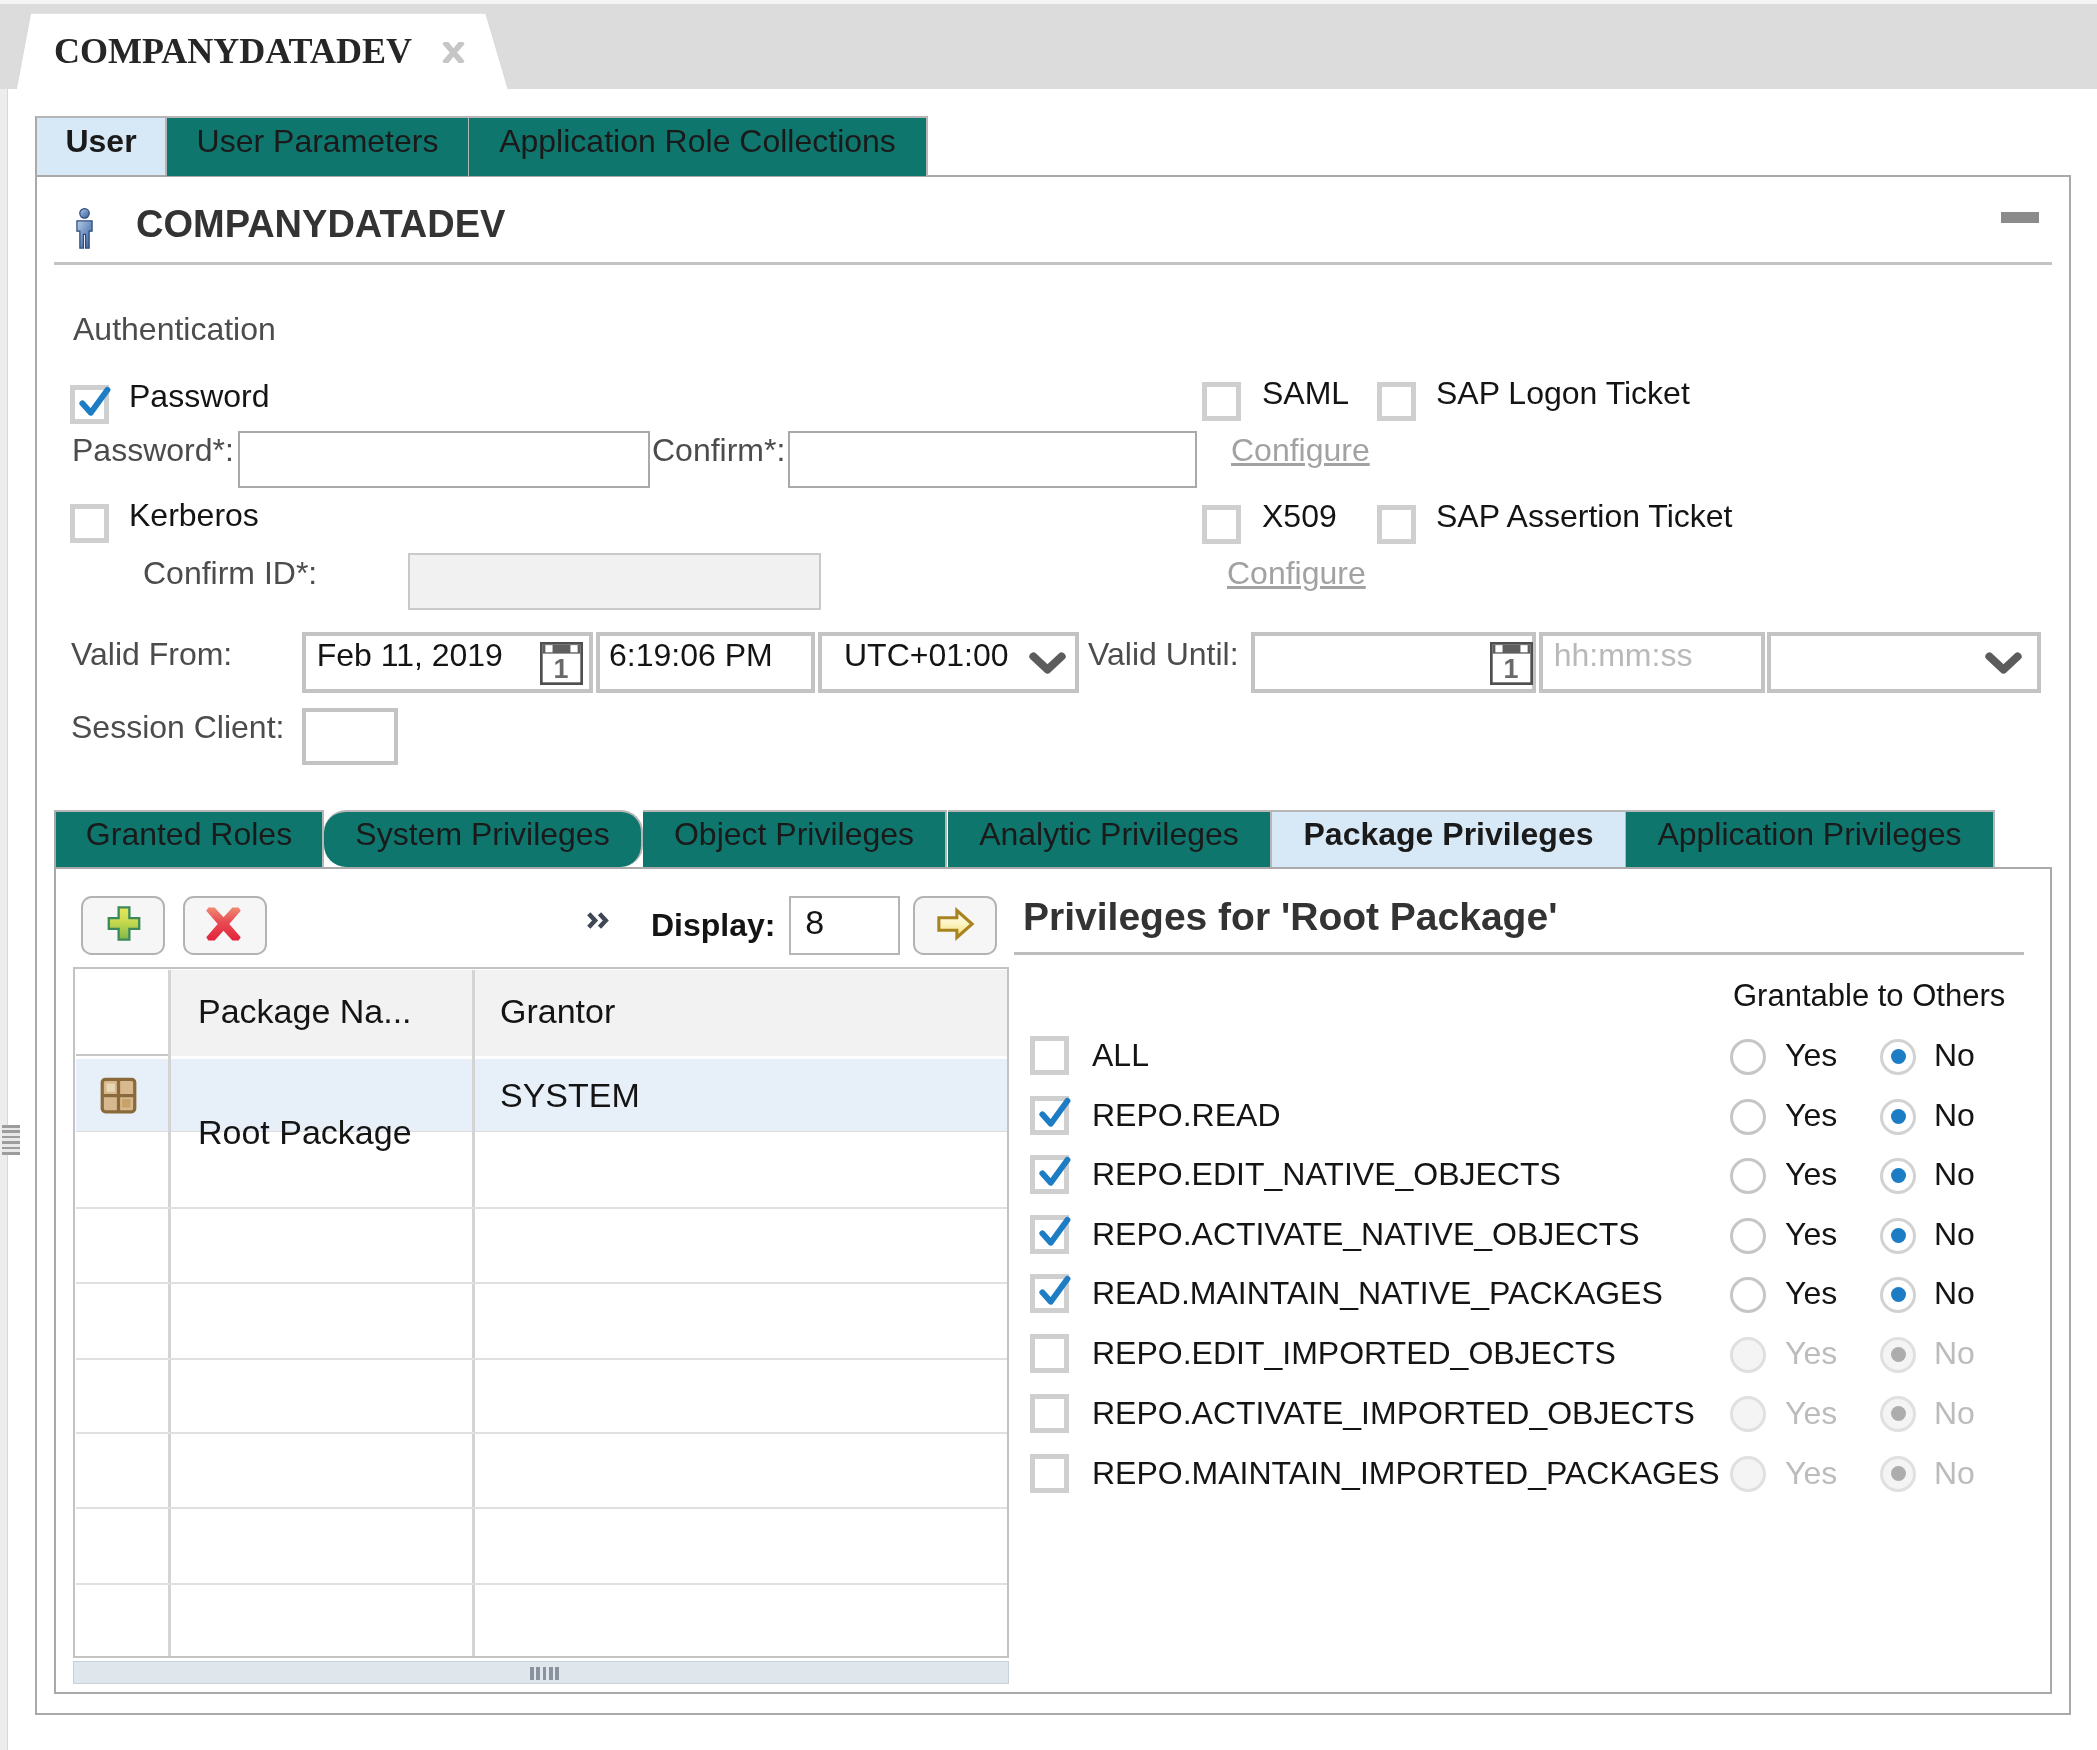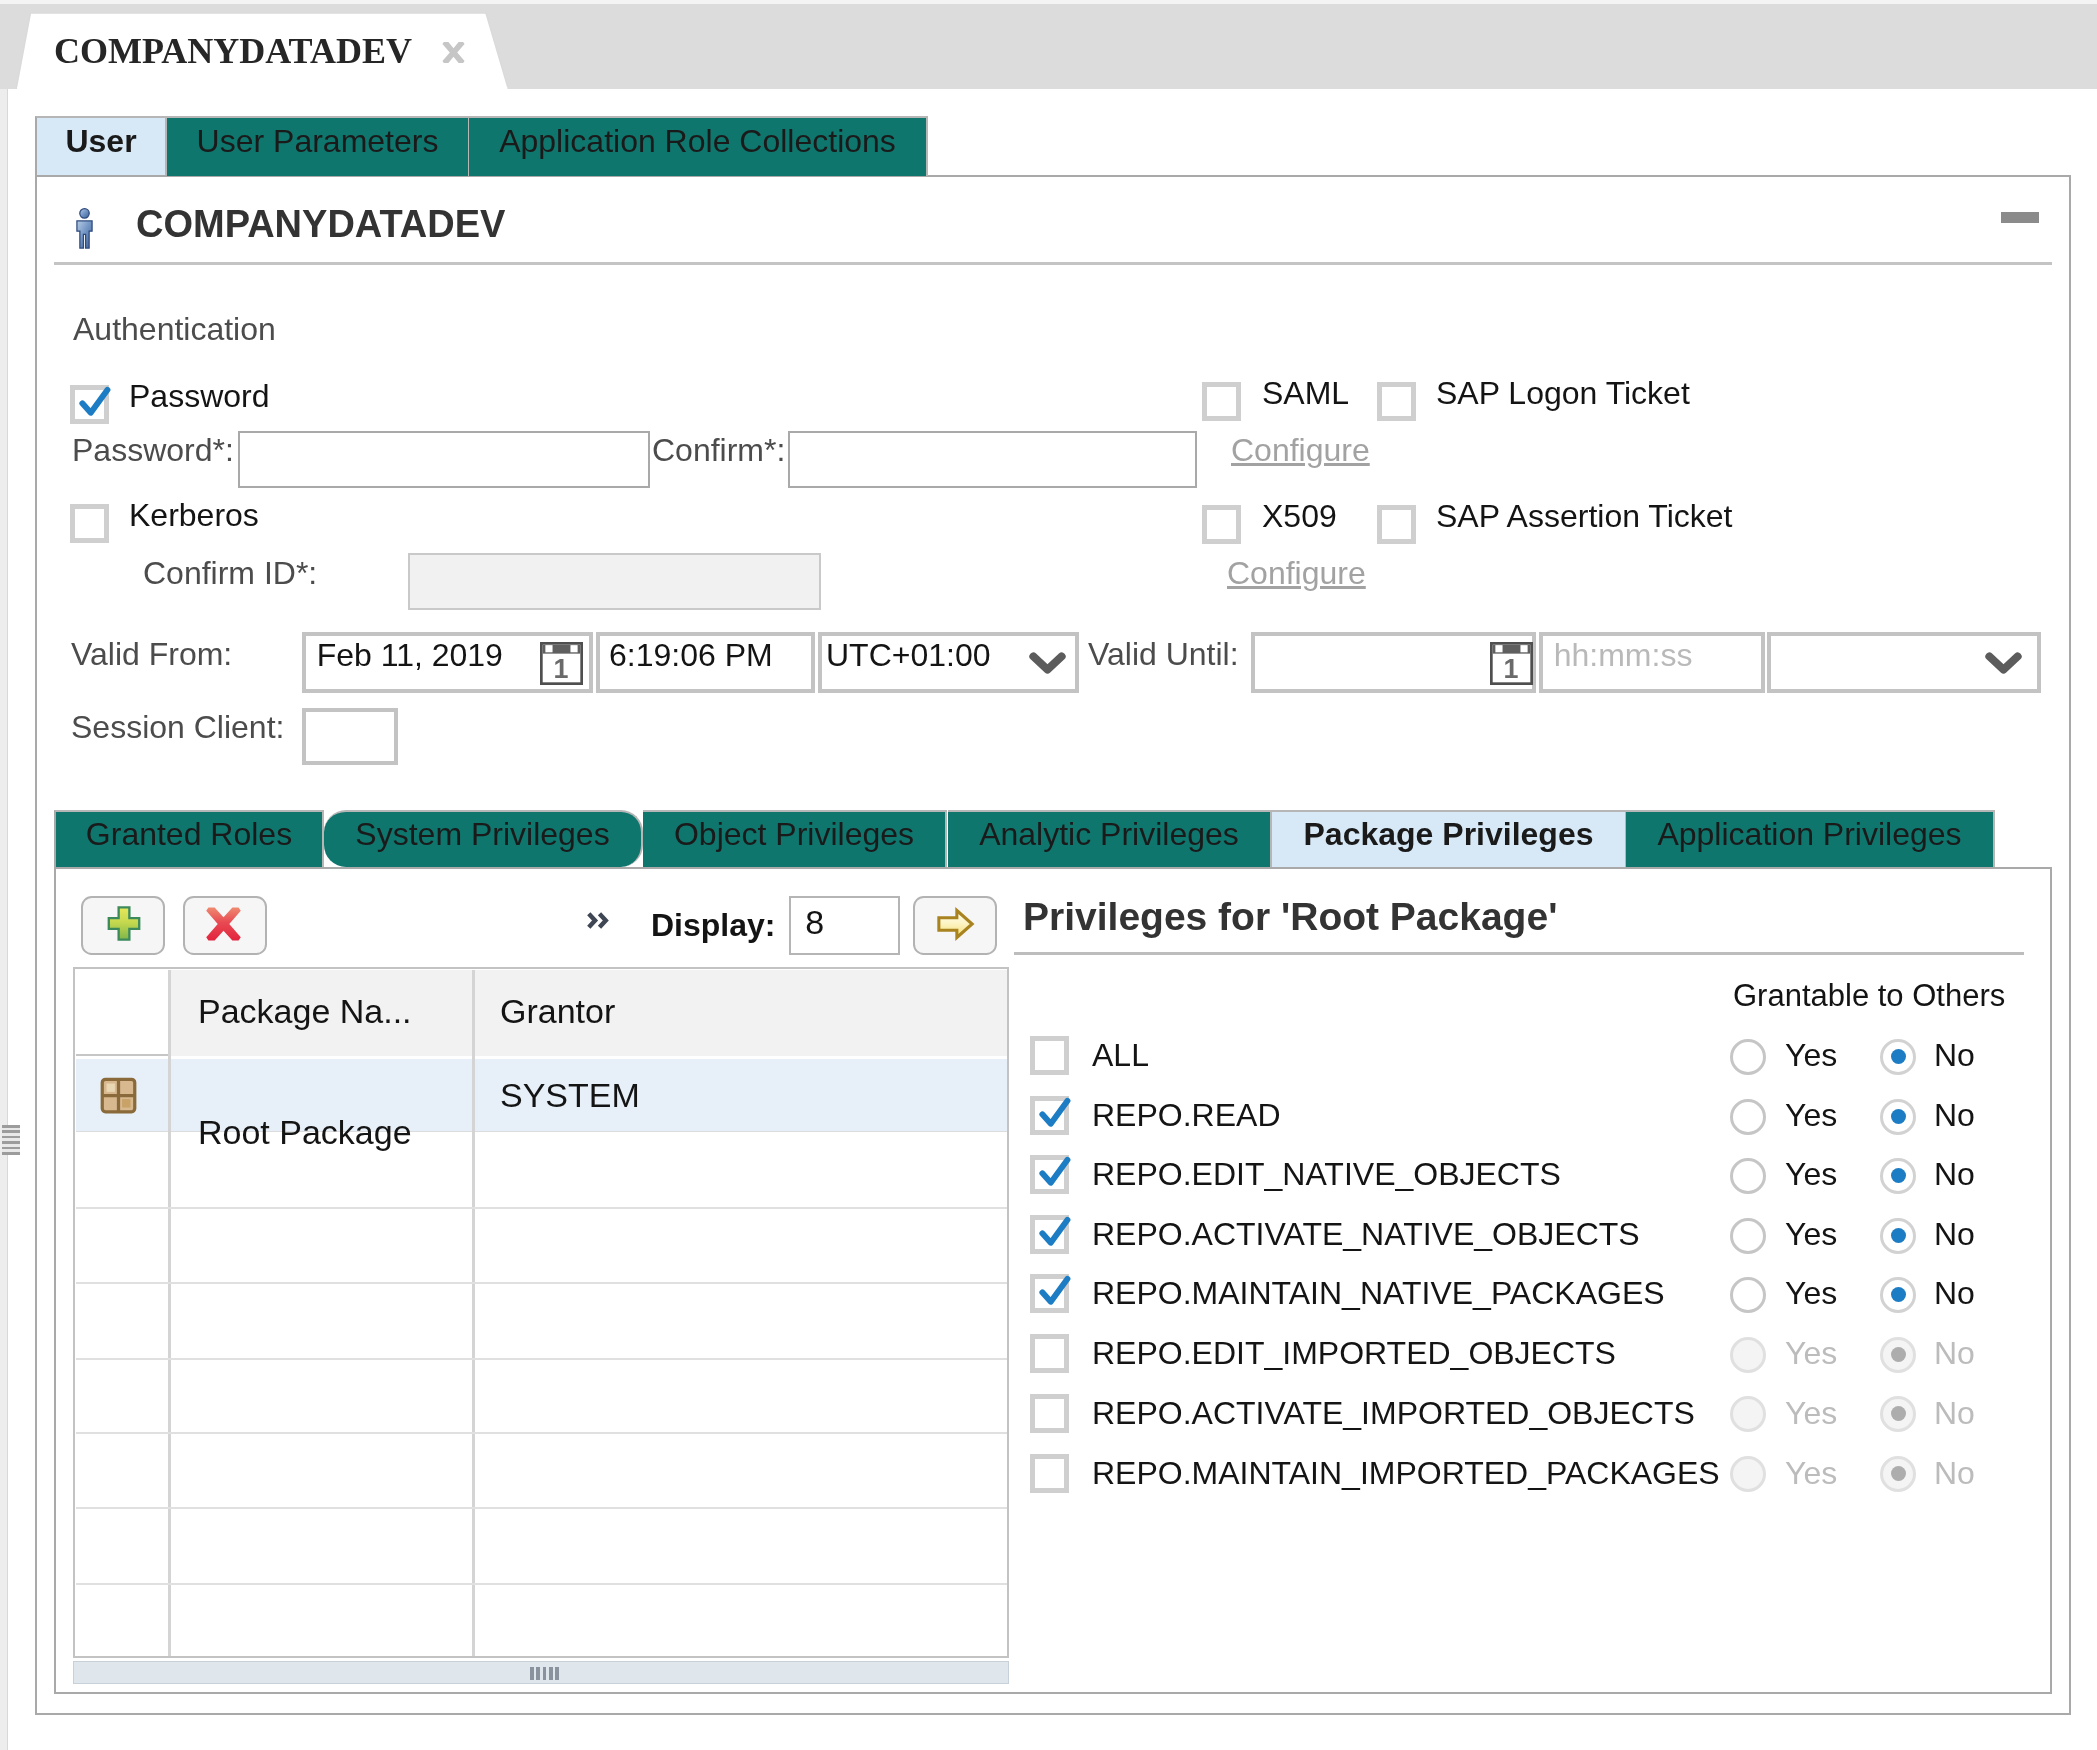--- a/index.html
+++ b/index.html
@@ -98,21 +98,21 @@
   <div class="abs cfg vc" style="left:1227px;top:545px;height:57px;">Configure</div>
 
   <div class="abs lbl vc" style="left:71px;top:624px;height:61px;">Valid From:</div>
   <div class="fld abs vc" style="left:302px;top:632px;width:291px;height:61px;">
       <span class="blk" style="margin-left:10.7px;transform:translateY(-7.2px);">Feb 11, 2019</span>
     </div>
   <div class="fld abs vc" style="left:596px;top:632px;width:219px;height:61px;">
       <span class="blk" style="margin-left:9px;transform:translateY(-7.2px);">6:19:06 PM</span>
     </div>
   <div class="fld abs vc" style="left:818px;top:632px;width:261px;height:61px;">
-      <span class="blk" style="margin-left:4px;transform:translateY(-7.2px);">UTC+01:00</span>
+      <span class="blk" style="margin-left:22px;transform:translateY(-7.2px);">UTC+01:00</span>
     </div>
   <div class="abs lbl vc" style="left:1088px;top:624px;height:61px;">Valid Until:</div>
   <div class="fld abs" style="left:1251px;top:632px;width:285px;height:61px;"></div>
   <div class="fld abs vc" style="left:1539px;top:632px;width:226px;height:61px;">
       <span style="margin-left:10.7px;color:#b9b9b9;transform:translateY(-7.2px);">hh:mm:ss</span>
     </div>
   <div class="fld abs" style="left:1767px;top:632px;width:274px;height:61px;"></div>
 
   <div class="abs lbl vc" style="left:71px;top:699px;height:57px;">Session Client:</div>
   <div class="inp abs" style="left:302px;top:708px;width:96px;height:57px;border-color:#c3c3c3;border-width:4.5px;"></div>
@@ -256,21 +256,21 @@
   <div class="abs blk vc cell" style="left:1092px;top:1215px;height:39px;">REPO.ACTIVATE_NATIVE_OBJECTS</div>
   <div class="radio abs" style="left:1730px;top:1218px;"></div>
   <div class="abs blk vc" style="left:1785px;top:1215px;height:39px;">Yes</div>
   <div class="radio sel abs" style="left:1880px;top:1218px;"></div>
   <div class="abs blk vc" style="left:1934px;top:1215px;height:39px;">No</div>
 
   <div class="cb abs" style="left:1030px;top:1274px;width:39px;height:39px;"></div>
   <svg class="abs" style="left:1035px;top:1272px;" width="39" height="39" viewBox="0 0 24 24">
     <path d="M4.5 12.5 L9.7 18.3 L20 4.2" fill="none" stroke="#1d7dc4" stroke-width="3.6" stroke-linecap="round" stroke-linejoin="round"></path>
   </svg>
-  <div class="abs blk vc cell" style="left:1092px;top:1274px;height:39px;">REPO.MAINTAIN_NATIVE_PACKAGES</div>
+  <div class="abs blk vc cell" style="left:1092px;top:1274px;height:39px;">READ.MAINTAIN_NATIVE_PACKAGES</div>
   <div class="radio abs" style="left:1730px;top:1277px;"></div>
   <div class="abs blk vc" style="left:1785px;top:1274px;height:39px;">Yes</div>
   <div class="radio sel abs" style="left:1880px;top:1277px;"></div>
   <div class="abs blk vc" style="left:1934px;top:1274px;height:39px;">No</div>
 
   <div class="cb abs" style="left:1030px;top:1334px;width:39px;height:39px;"></div>
   <div class="abs blk vc cell" style="left:1092px;top:1334px;height:39px;">REPO.EDIT_IMPORTED_OBJECTS</div>
   <div class="radio dis abs" style="left:1730px;top:1337px;"></div>
   <div class="abs vc" style="left:1785px;top:1334px;height:39px;color:#bcbcbc;">Yes</div>
   <div class="radio dis dissel abs" style="left:1880px;top:1337px;"></div>

